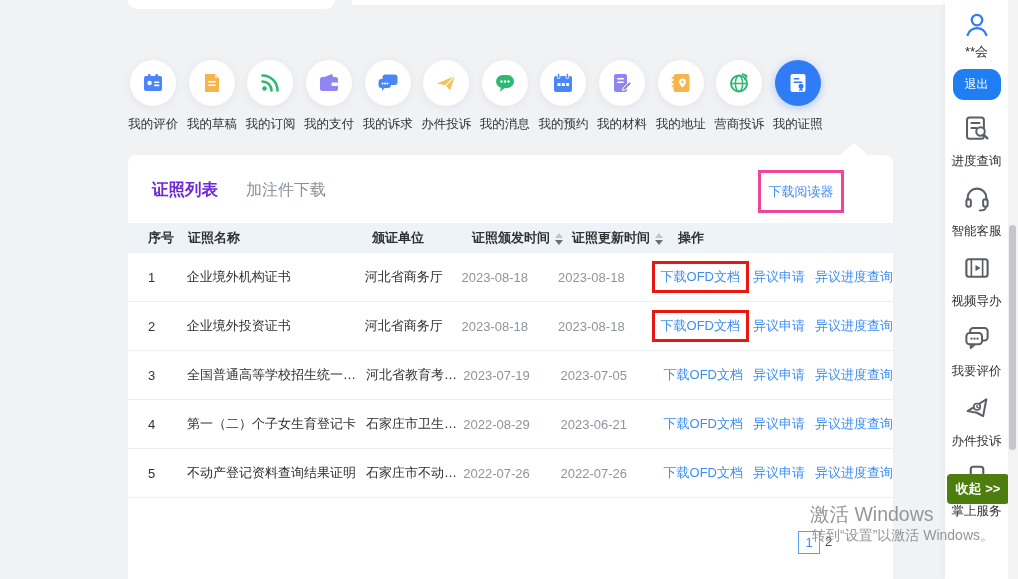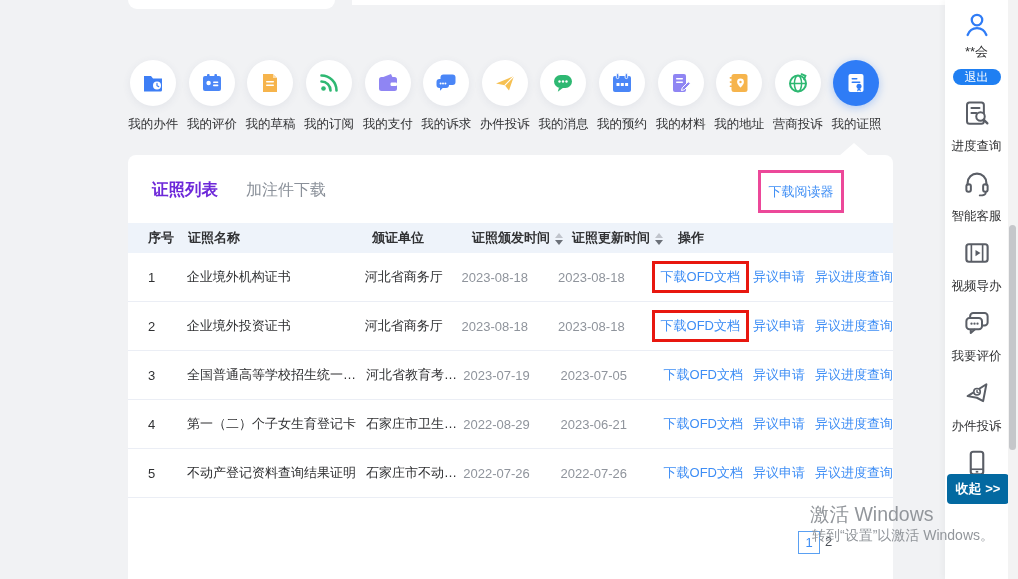--- a/index.html
+++ b/index.html
@@ -67,50 +67,40 @@
   .wm{z-index:60;pointer-events:none;color:#92969b;}
   .wm1{left:810px;top:501px;font-size:19.5px;}
   .wm2{left:812px;top:527px;font-size:14px;}
 
   
   .sidebar{left:945px;top:0;width:63px;height:579px;background:#fff;z-index:40;
     display:flex;flex-direction:column;align-items:center;box-shadow:-2px 0 6px rgba(0,0,0,.04);}
   .sb-user-icon{margin-top:10px;width:30px;height:30px;color:#2f7cf6;}
   .sb-user-icon svg{width:30px;height:30px;}
   .sb-username{margin-top:3px;font-size:13px;color:#303133;}
-  .sb-logout{margin-top:8px;width:48px;height:16px;border-radius:11px;background:#1f7ff2;color:#fff;
+  .sb-logout{margin-top:8px;width:48px;height:31px;border-radius:11px;background:#1f7ff2;color:#fff;
     font-size:12px;display:flex;align-items:center;justify-content:center;cursor:pointer;}
   .sb-item{margin-top:13px;display:flex;flex-direction:column;align-items:center;cursor:pointer;}
   .sb-item svg{width:30px;height:30px;color:#5a5e66;}
   .sb-item-label{margin-top:6px;font-size:12.5px;color:#303133;white-space:nowrap;}
-  .sb-collapse{position:absolute;left:947px;top:474px;width:62px;height:30px;background:#0369a1;
+  .sb-collapse{position:absolute;left:947px;top:474px;width:62px;height:30px;background:#4d7c0f;
     border-radius:4px;color:#fff;font-size:13px;font-weight:700;display:flex;align-items:center;
     justify-content:center;cursor:pointer;z-index:45;}
 
   
   .sb-track{left:1008px;top:0;width:10px;height:579px;background:#f3f3f3;z-index:50;}
   .sb-thumb{left:1009px;top:225px;width:7px;height:225px;background:#c5c7ca;border-radius:4px;z-index:51;cursor:grab;}
 </style>
 </head>
 <body>
 
 <div class="abs top-frag1"></div>
 <div class="abs top-frag2"></div>
 
 <div class="abs services" id="services">
-    <div class="svc">
-      <span class="svc-circle" style="color: rgb(61, 126, 245); --accent: #fff;">
-        <svg viewBox="0 0 24 24" xmlns="http://www.w3.org/2000/svg">
-          <path d="M3 5h7l2 2.5h9V19a1.5 1.5 0 0 1-1.5 1.5H3z" fill="currentColor"></path>
-          <circle cx="16" cy="14.5" r="4" fill="var(--accent)"></circle>
-          <path d="M16 12.4v2.3l1.7.9" stroke="currentColor" stroke-width="1.2" fill="none" stroke-linecap="round"></path>
-        </svg>
-      </span>
-      <span class="svc-label">我的办件</span>
-    </div>
     <div class="svc">
       <span class="svc-circle" style="color: rgb(74, 134, 247); --accent: #fff;">
         <svg viewBox="0 0 24 24" xmlns="http://www.w3.org/2000/svg">
           <rect x="3" y="5" width="18" height="15" rx="2" fill="currentColor"></rect>
           <rect x="7" y="3" width="2.6" height="4" rx="1" fill="currentColor"></rect>
           <rect x="14.4" y="3" width="2.6" height="4" rx="1" fill="currentColor"></rect>
           <circle cx="8.6" cy="12" r="2.2" fill="var(--accent)"></circle>
           <rect x="13" y="10.4" width="5.4" height="1.6" rx=".8" fill="var(--accent)"></rect>
           <rect x="13" y="13.6" width="5.4" height="1.6" rx=".8" fill="var(--accent)"></rect>
         </svg>

